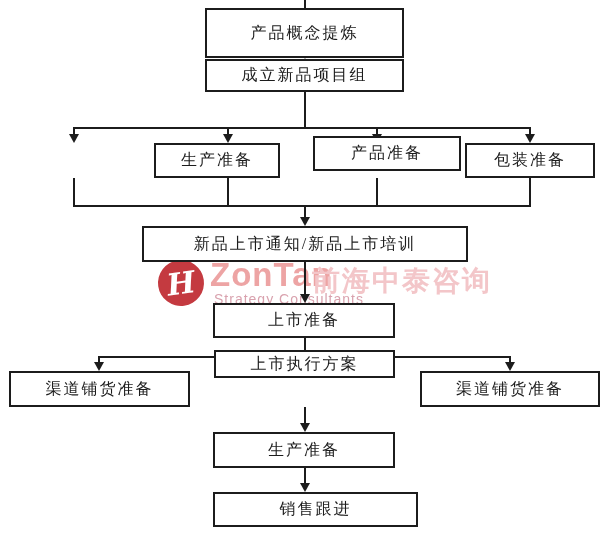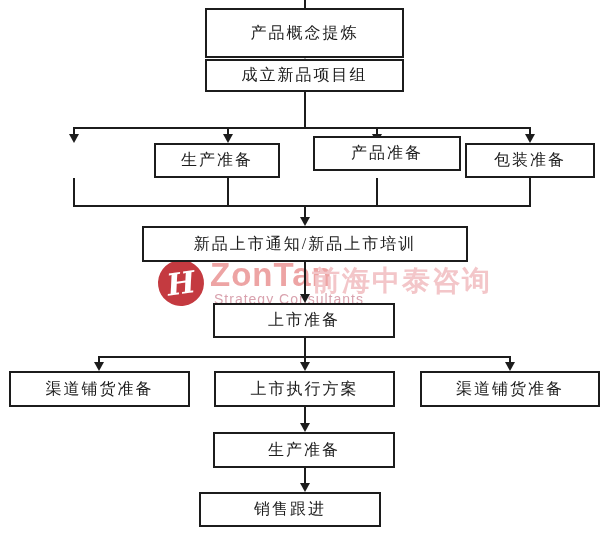--- a/index.html
+++ b/index.html
@@ -86,19 +86,19 @@
 
   <div class="node" style="left:154px;top:143px;width:126px;height:35px">生产准备</div>
   <div class="node" style="left:313px;top:136px;width:148px;height:35px">产品准备</div>
   <div class="node" style="left:465px;top:143px;width:130px;height:35px">包装准备</div>
 
   <div class="node" style="left:142px;top:226px;width:326px;height:36px">新品上市通知/新品上市培训</div>
 
   <div class="node" style="left:213px;top:303px;width:182px;height:35px">上市准备</div>
 
   <div class="node" style="left:9px;top:371px;width:181px;height:36px">渠道铺货准备</div>
-  <div class="node" style="left:214px;top:371px;width:181px;height:36px">上市执行方案</div>
+  <div class="node" style="left:214px;top:350px;width:181px;height:28px">上市执行方案</div>
   <div class="node" style="left:420px;top:371px;width:180px;height:36px">渠道铺货准备</div>
 
   <div class="node" style="left:213px;top:432px;width:182px;height:36px">生产准备</div>
-  <div class="node" style="left:199px;top:492px;width:182px;height:35px">销售跟进</div>
+  <div class="node" style="left:213px;top:492px;width:205px;height:35px">销售跟进</div>
 
 </div>
 
 </body></html>

